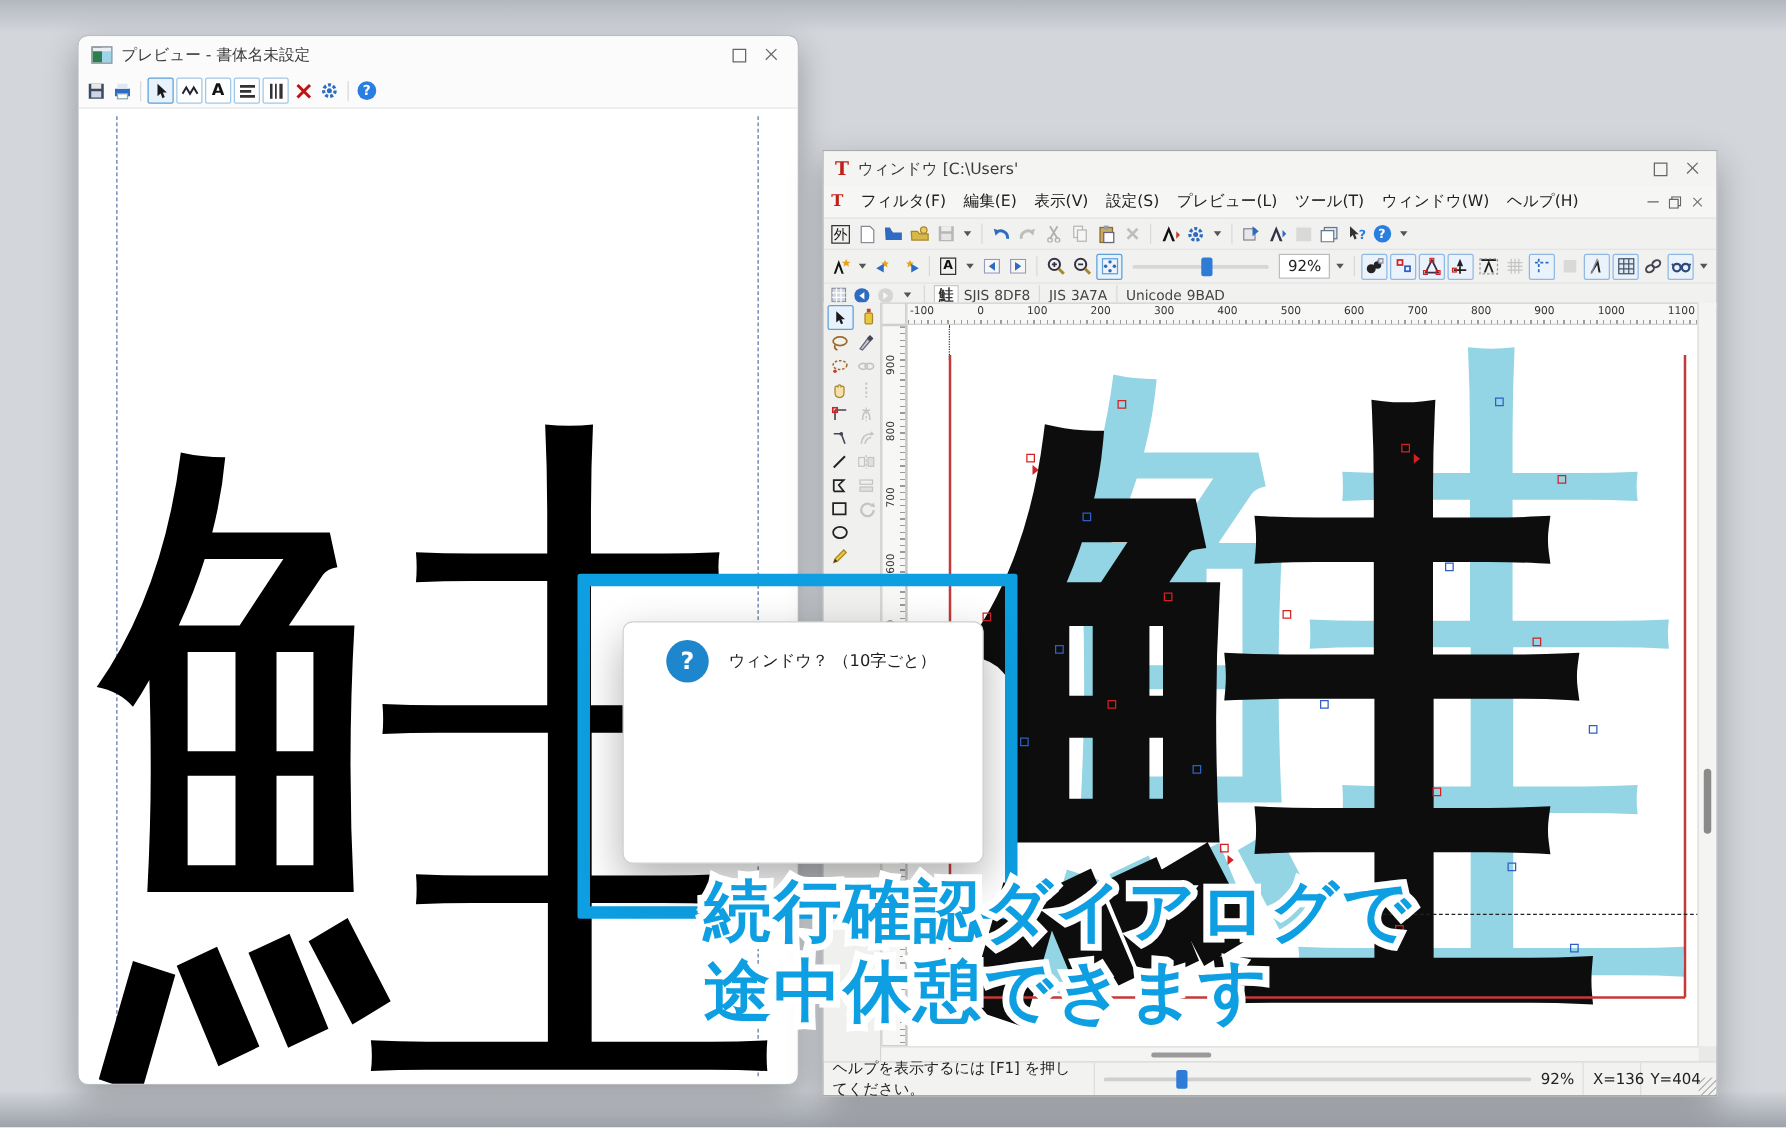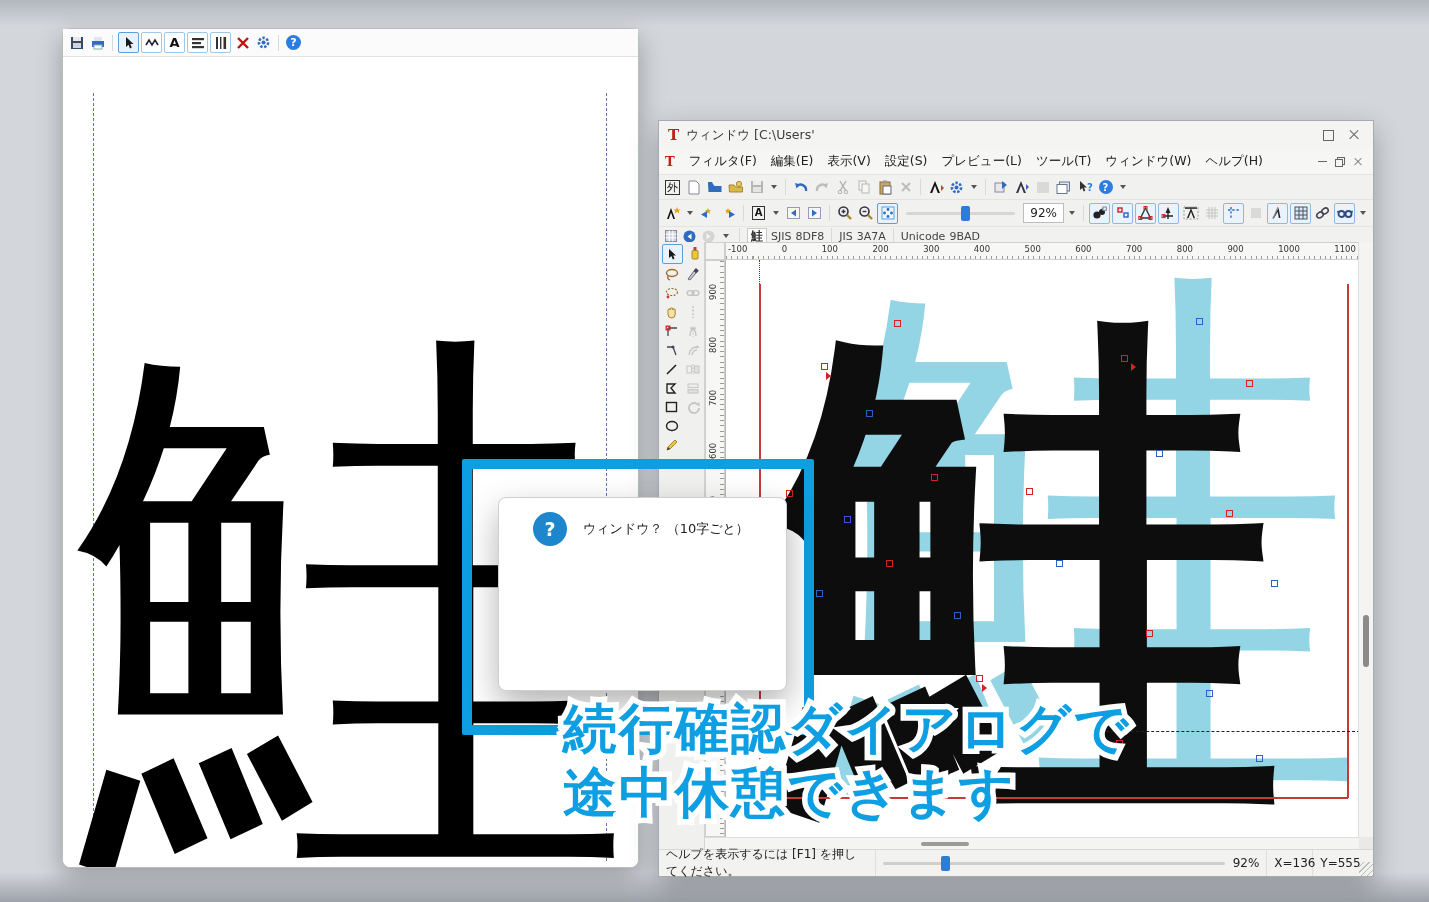--- a/index.html
+++ b/index.html
@@ -95,20 +95,32 @@
   .annline .stroke{position:absolute;left:0;top:0;-webkit-text-stroke:11px #fff;color:#fff;}
   .annline .fill{position:relative;color:#0d9fe2;}
   #ann1{top:702px;} #ann2{top:766px;}
 </style>
 </head>
 <body>
 
 <div id="stage">
 
   <div id="preview" class="win">
+    <div class="titlebar row">
+      <span class="miniwin"></span>
+      <span>プレビュー - 書体名未設定</span>
+      <span style="margin-left:auto" class="row">
+        <span class="wbtn">
+            <span class="sq"></span>
+          </span>
+        <span class="wbtn">
+            <span class="xg"></span>
+          </span>
+      </span>
+    </div>
     <div class="ptoolbar row">
       <span class="i">
           <svg width="16" height="16">
             <rect x="2" y="2" width="12" height="12" fill="#3a4a63"></rect>
             <rect x="4" y="2" width="8" height="4" fill="#e8e8e8"></rect>
             <rect x="4" y="8" width="8" height="5" fill="#cfd6e2"></rect>
           </svg>
         </span>
       <span class="i">
           <svg width="16" height="16">
@@ -735,21 +747,21 @@
 
     <div id="statusbar">
       <span class="cell" style="width:222px">ヘルプを表示するには [F1] を押してください。</span>
       <span class="cell" style="width:400px;gap:8px">
         <span class="sliderTrack">
             <span class="sliderThumb" style="left:58px"></span>
           </span>
         <span>92%</span>
       </span>
       <span class="cell" style="width:46px">X=136</span>
-      <span class="cell" style="width:46px;border-right:none">Y=555</span>
+      <span class="cell" style="width:46px;border-right:none">Y=404</span>
       <span id="grip"></span>
     </div>
   </div>
 
   <div id="bluebox"></div>
 
   <div id="dialog">
     <div class="dbody">
       <span class="qcircle">?</span>
       <span class="dmsg">ウィンドウ？ （10字ごと）</span>

